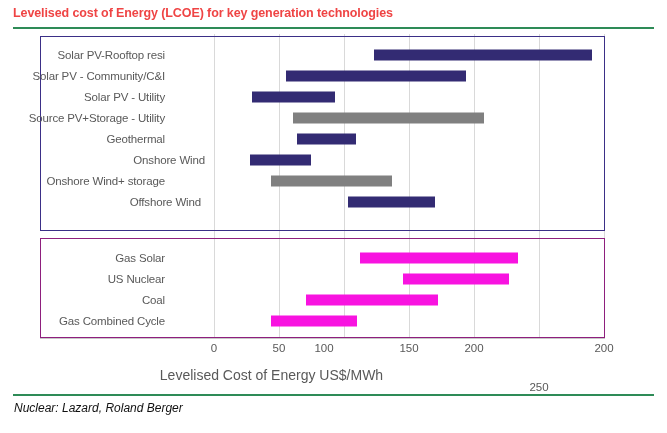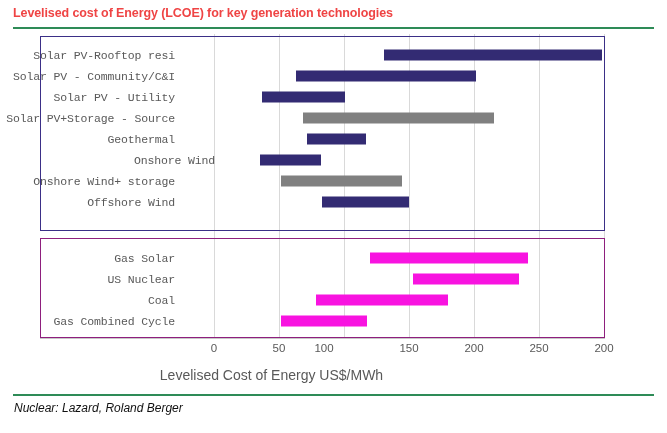--- a/index.html
+++ b/index.html
@@ -80,24 +80,23 @@
   }
   #group-box-conventional {
     top: 204px;
     height: 100px;
     border: 1.6px solid #8e1f7d;
   }
 
   
   .bar-row {
     position: absolute;
-    left: 10px;
+    left: 0;
     width: 618px;
     height: 21px;
-    font-family: Liberation Mono, monospace;
   }
   .row-label {
     position: absolute;
     right: 453px;           
     top: 50%;
     transform: translateY(-50%);
     font-size: 11.5px;
     color: #595959;
     white-space: nowrap;
     text-align: right;
@@ -166,36 +165,36 @@
       </div>
       <div class="bar-row" style="top: 31px;">
         <div class="row-label">Solar PV - Community/C&amp;I</div>
         <div class="bar navy" title="Solar PV - Community/C&amp;I: 55–194 US$/MWh" style="left: 285.5px; width: 180.7px;"></div>
       </div>
       <div class="bar-row" style="top: 52px;">
         <div class="row-label">Solar PV - Utility</div>
         <div class="bar navy" title="Solar PV - Utility: 29–93 US$/MWh" style="left: 251.7px; width: 83.2px;"></div>
       </div>
       <div class="bar-row" style="top: 73px;">
-        <div class="row-label">Solar PV+Storage - Source</div>
+        <div class="row-label">Source PV+Storage - Utility</div>
         <div class="bar gray" title="Solar PV+Storage - Utility: 61–208 US$/MWh" style="left: 293.3px; width: 191.1px;"></div>
       </div>
       <div class="bar-row" style="top: 94px;">
         <div class="row-label">Geothermal</div>
         <div class="bar navy" title="Geothermal: 64–109 US$/MWh" style="left: 297.2px; width: 58.5px;"></div>
       </div>
       <div class="bar-row" style="top: 115px; padding-left: 40px;">
         <div class="row-label">Onshore Wind</div>
         <div class="bar navy" title="Onshore Wind: 28–75 US$/MWh" style="left: 250.4px; width: 61.1px;"></div>
       </div>
       <div class="bar-row" style="top: 136px;">
         <div class="row-label">Onshore Wind+ storage</div>
         <div class="bar gray" title="Onshore Wind+ storage: 44–137 US$/MWh" style="left: 271.2px; width: 120.9px;"></div>
       </div>
-      <div class="bar-row" style="top: 157px;">
+      <div class="bar-row" style="top: 157px; margin-left: 36px;">
         <div class="row-label">Offshore Wind</div>
         <div class="bar navy" title="Offshore Wind: 75–142 US$/MWh" style="left: 311.5px; width: 87.1px;"></div>
       </div>
       <div class="bar-row" style="top: 213px;">
         <div class="row-label">Gas Solar</div>
         <div class="bar pink" title="Gas Peaker: 112–234 US$/MWh" style="left: 359.6px; width: 158.6px;"></div>
       </div>
       <div class="bar-row" style="top: 234px;">
         <div class="row-label">US Nuclear</div>
         <div class="bar pink" title="US Nuclear: 145–227 US$/MWh" style="left: 402.5px; width: 106.6px;"></div>
@@ -209,20 +208,20 @@
         <div class="bar pink" title="Gas Combined Cycle: 44–110 US$/MWh" style="left: 271.2px; width: 85.8px;"></div>
       </div>
     </div>
   <div id="axis-line"></div>
   <div id="axis-ticks">
       <div class="axis-tick-label" style="left: 214px;">0</div>
       <div class="axis-tick-label" style="left: 279px;">50</div>
       <div class="axis-tick-label" style="left: 324px;">100</div>
       <div class="axis-tick-label" style="left: 409px;">150</div>
       <div class="axis-tick-label" style="left: 474px;">200</div>
-      <div class="axis-tick-label" style="left: 539px;">250</div>
+      <div class="axis-tick-label" style="left: 539px; margin-top: 39px;">250</div>
       <div class="axis-tick-label" style="left: 604px;">200</div>
     </div>
   <div id="axis-title">Levelised Cost of Energy US$/MWh</div>
 </div>
 
 <div class="rule" id="rule-bottom"></div>
 <div id="source-note">Nuclear: Lazard, Roland Berger</div>
 
 </body></html>

